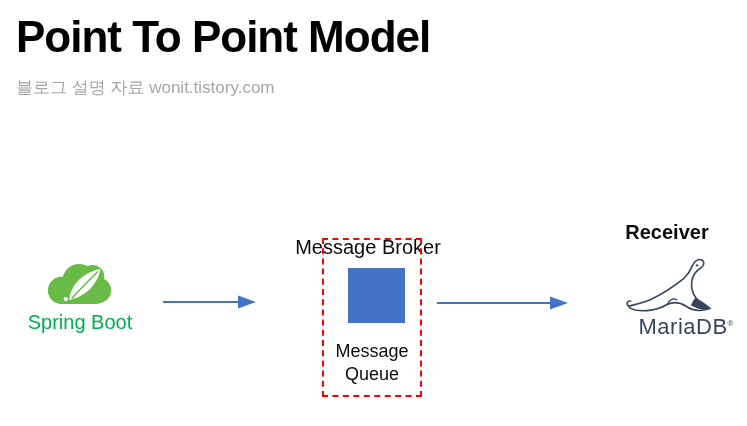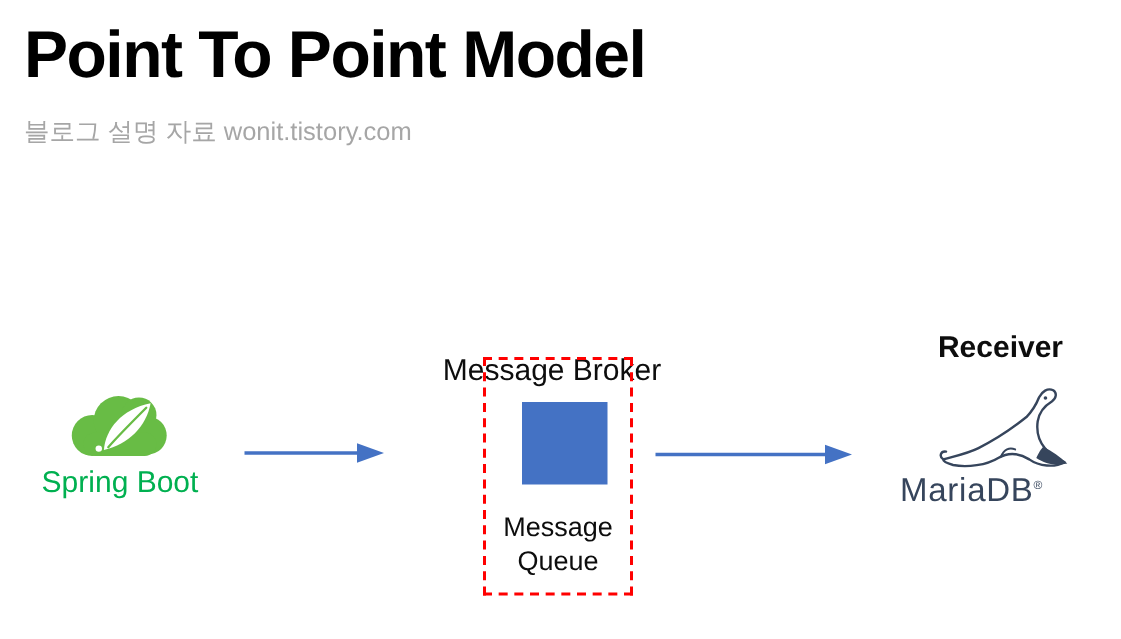--- a/index.html
+++ b/index.html
@@ -40,21 +40,21 @@
   .queue-square {
     left:24px; top:28px; width:57px; height:55px; background:#4472c4;
   }
   .queue-label {
     left:0; right:0; bottom:10px; text-align:center;
     font-size:18px; line-height:1.25; color:#0d0d0d; white-space:pre-line;
   }
 
   .mariadb-logo { left:626px; top:257px; width:94px; height:59px; }
   .mariadb-wordmark {
-    left:600px; top:314px; width:134px; text-align:left;
+    left:600px; top:314px; width:134px; text-align:right;
     font-size:22px; color:#36455c; letter-spacing:0.5px; white-space:nowrap;
   }
   .mariadb-wordmark sup { font-size:8px; vertical-align:super; }
 </style>
 </head>
 <body>
 
 <div class="stage">
 
   <div class="abs page-title">Point To Point Model</div>

